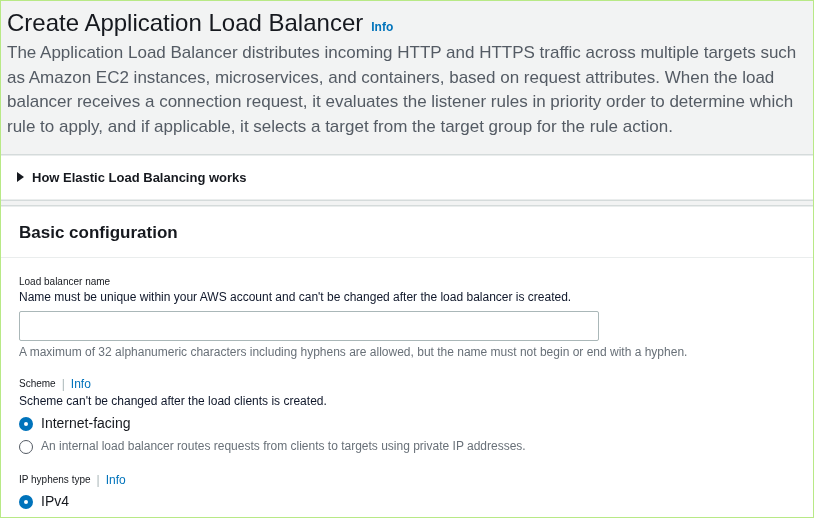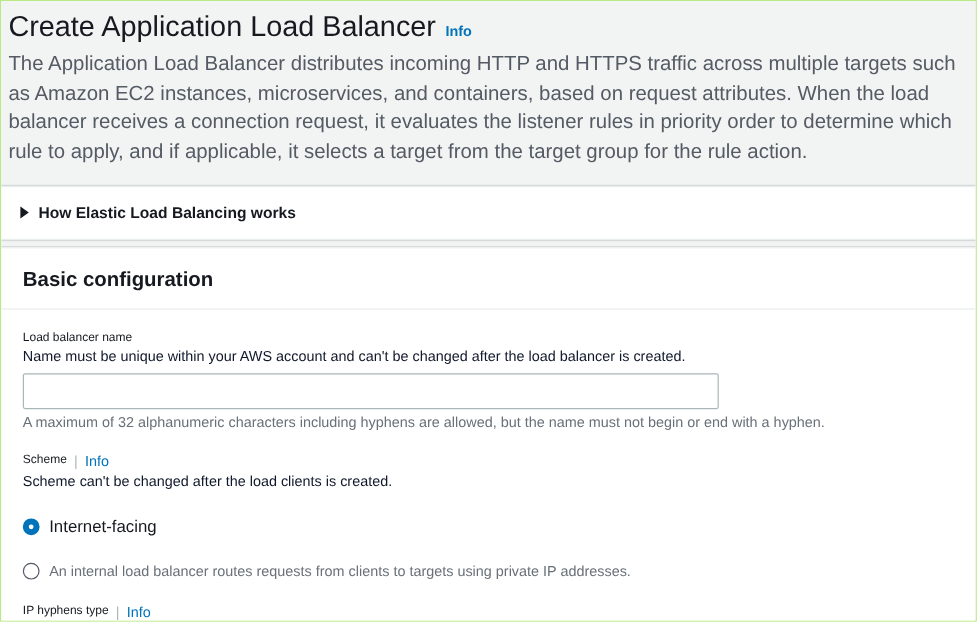--- a/index.html
+++ b/index.html
@@ -127,23 +127,23 @@
       margin-top: 6px;
       background: #ffffff;
     }
     .constraint-text {
       font-size: 12px;
       color: #687078;
       margin-top: 4px;
     }
     .radio-option {
       display: flex;
-      align-items: flex-start;
+      align-items: center;
       gap: 8px;
-      margin-top: 21px;
+      margin-top: 6px;
     }
     .radio-circle {
       width: 14px;
       height: 14px;
       border-radius: 50%;
       border: 1px solid #545b64;
       background: #ffffff;
       margin-top: 2px;
       flex-shrink: 0;
       position: relative;

